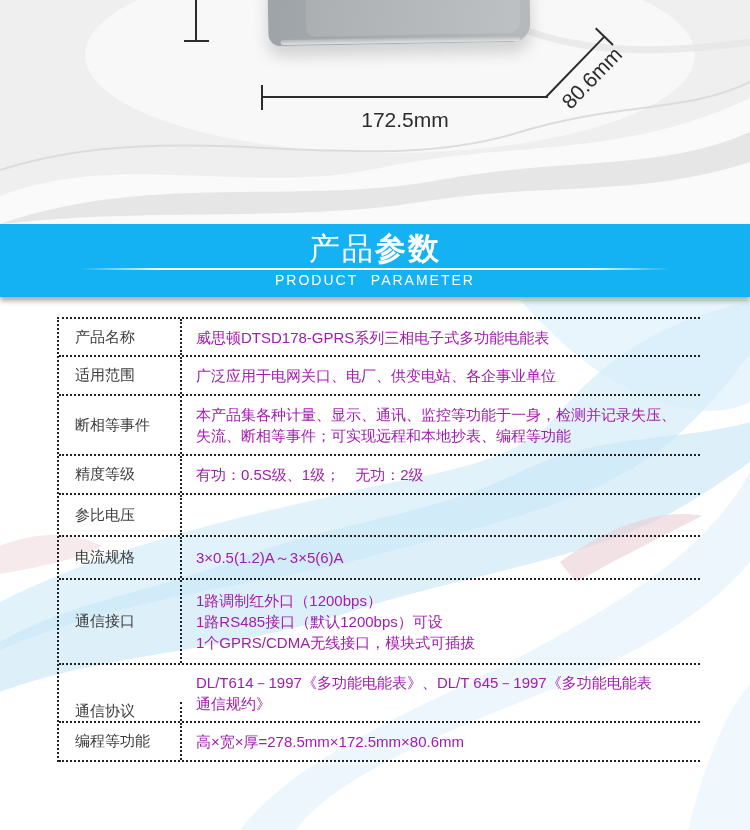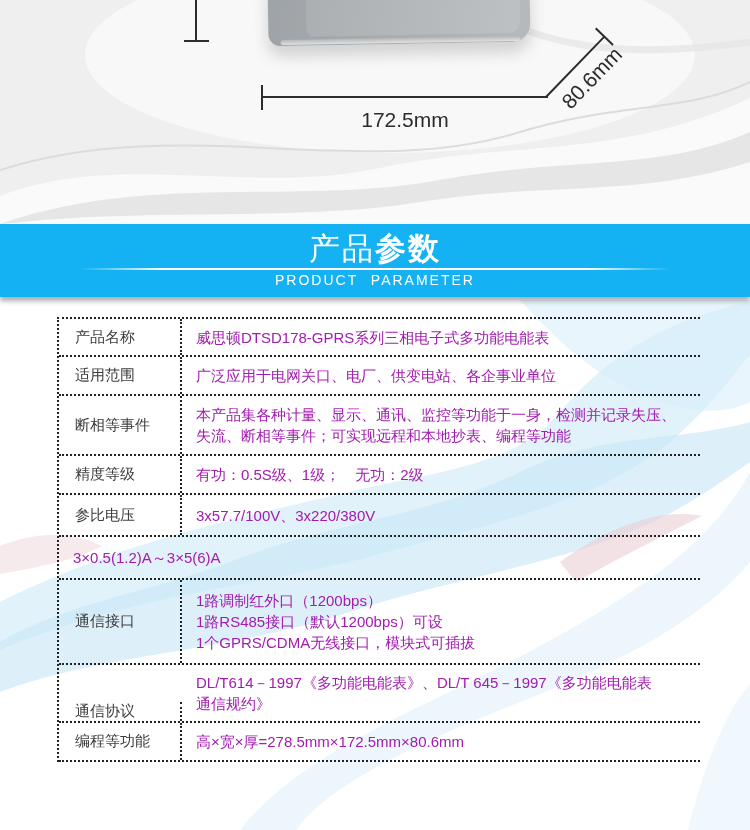--- a/index.html
+++ b/index.html
@@ -145,23 +145,23 @@
       <div class="spec-label">断相等事件</div>
       <div class="spec-value">本产品集各种计量、显示、通讯、监控等功能于一身，检测并记录失压、
 失流、断相等事件；可实现远程和本地抄表、编程等功能</div>
     </div>
     <div class="spec-row">
       <div class="spec-label">精度等级</div>
       <div class="spec-value">有功：0.5S级、1级；　无功：2级</div>
     </div>
     <div class="spec-row">
       <div class="spec-label">参比电压</div>
-      <div class="spec-value">3x57.7/100V、3x220/380V</div>
     </div>
     <div class="spec-row">
+      <div class="spec-label">电流规格</div>
       <div class="spec-value">3×0.5(1.2)A～3×5(6)A</div>
     </div>
     <div class="spec-row">
       <div class="spec-label">通信接口</div>
       <div class="spec-value">1路调制红外口（1200bps）
 1路RS485接口（默认1200bps）可设
 1个GPRS/CDMA无线接口，模块式可插拔</div>
     </div>
     <div class="spec-row">
       <div class="spec-label">通信协议</div>

